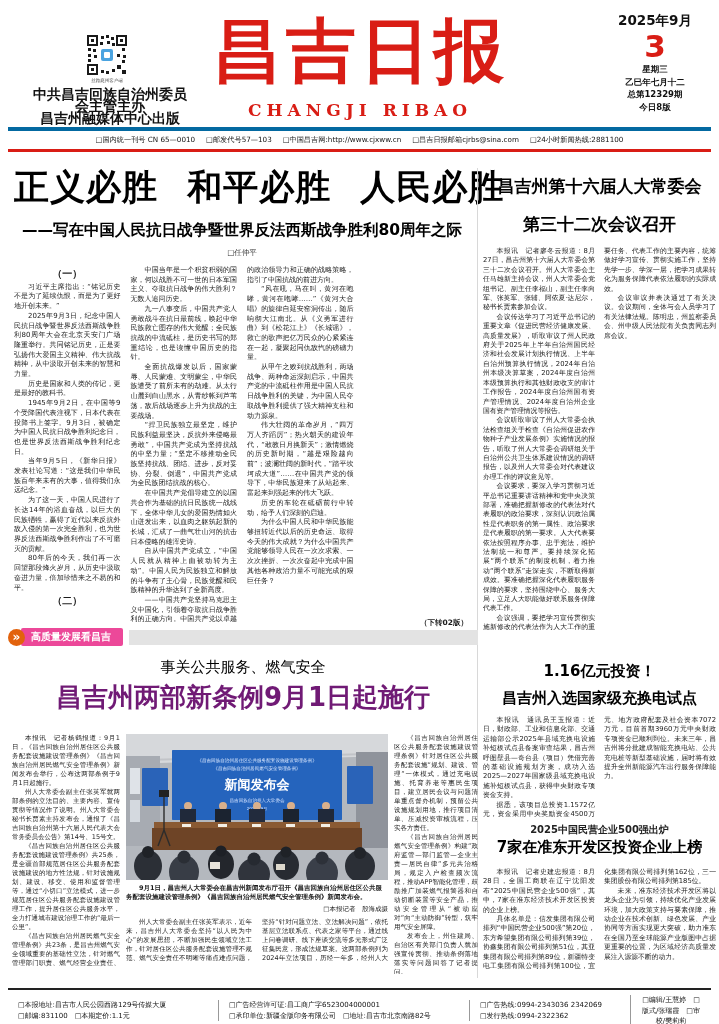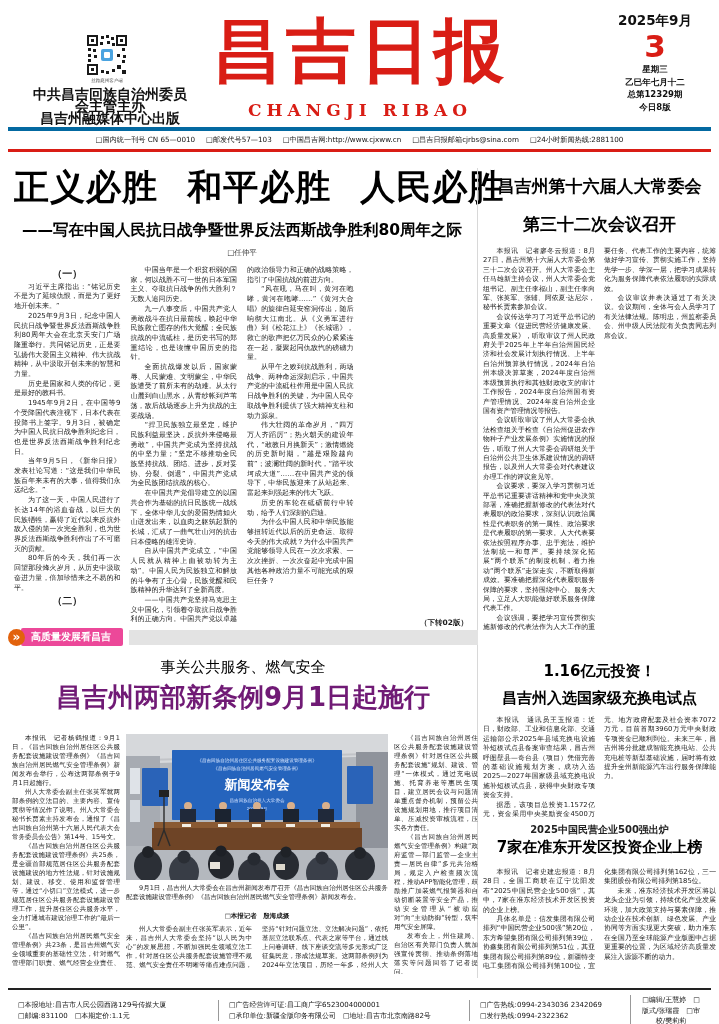--- a/index.html
+++ b/index.html
@@ -60,21 +60,21 @@
     display:flex;align-items:center;justify-content:center;line-height:17px;z-index:2;}
   .badge-pill{margin-left:-4px;background:#ec4899;color:#fff;font-size:10px;font-weight:bold;
     padding:2px 12px 2px 10px;border-radius:2px;white-space:nowrap;}
   .badge-bar{flex:1;height:15px;background:#e3e3e3;margin-left:6px;}
   .regs-kicker{position:absolute;left:0;top:30px;width:470px;text-align:center;font-size:15px;font-weight:normal;color:#000;}
   .regs-headline{position:absolute;left:0;top:52px;width:470px;text-align:center;font-size:26px;font-weight:900;color:#701a75;white-space:nowrap;}
   .regs-content{position:absolute;left:0;top:100px;width:470px;height:252px;}
   .regs-colL{position:absolute;left:4px;top:6px;width:108px;height:234px;font-size:6.5px;line-height:9px;overflow:hidden;}
   .regs-center{position:absolute;left:118px;top:6px;width:262px;}
   .photo-caption{font-size:6.5px;line-height:9px;margin-top:4px;}
-  .photo-credit{text-align:center;font-size:6.5px;font-weight:bold;margin-top:10px;}
+  .photo-credit{text-align:right;font-size:6.5px;font-weight:normal;margin-top:3px;}
   .regs-mid{column-count:2;column-gap:10px;column-fill:auto;height:50px;margin-top:4px;
     font-size:6.5px;line-height:9px;overflow:hidden;}
   .regs-colR{position:absolute;left:386px;top:6px;width:84px;height:240px;font-size:6.5px;line-height:9px;overflow:hidden;}
 
   
   .pagefooter{left:8px;top:988px;width:703px;border-top:2px solid #222;display:flex;align-items:center;padding-top:5px;}
   .f-cell{font-size:7px;line-height:10.5px;color:#111;padding:0 10px;}
   .f-cell + .f-cell{border-left:1px solid #999;}
   .f1{width:190px;} .f2{width:230px;} .f3{width:140px;}
   .f4{flex:1;text-align:center;}
@@ -308,21 +308,21 @@
           <circle cx="58" cy="123" r="6.5" fill="#2a2e35"></circle>
           <circle cx="95" cy="117" r="5.5" fill="#1d2026"></circle>
           <circle cx="128" cy="125" r="6.5" fill="#262a31"></circle>
           <circle cx="160" cy="118" r="5.5" fill="#1f2227"></circle>
           <circle cx="196" cy="124" r="6.5" fill="#2d3139"></circle>
           <circle cx="234" cy="119" r="6" fill="#212429"></circle>
           <rect x="84" y="128" width="10" height="7" fill="#e8e4da"></rect>
           <rect x="150" y="130" width="9" height="6" fill="#ddd8cc"></rect>
         </g>
       </svg>
-      <div class="photo-caption" style="text-indent:2em;">9月1日，昌吉州人大常委会在昌吉州新闻发布厅召开《昌吉回族自治州居住区公共服务配套设施建设管理条例》《昌吉回族自治州居民燃气安全管理条例》新闻发布会。</div>
+      <div class="photo-caption" style="text-indent:2em;font-weight:bold;">9月1日，昌吉州人大常委会在昌吉州新闻发布厅召开《昌吉回族自治州居住区公共服务配套设施建设管理条例》《昌吉回族自治州居民燃气安全管理条例》新闻发布会。</div>
       <div class="photo-credit">□本报记者　殷海成摄</div>
       <div class="regs-mid">
           <p>州人大常委会副主任张英军表示，近年来，昌吉州人大常委会坚持“以人民为中心”的发展思想，不断加强民生领域立法工作，针对居住区公共服务配套设施管理不规范、燃气安全责任不明晰等痛点难点问题，坚持“针对问题立法、立法解决问题”，依托基层立法联系点、代表之家等平台，通过线上问卷调研、线下座谈交流等多元形式广泛征集民意，形成法规草案。这两部条例列为2024年立法项目，历经一年多，经州人大常委会两次审议，报自治区人大常委会审查批准。</p>
         </div>
     </div>
 
     <div class="regs-colR">
         <p>《昌吉回族自治州居住区公共服务配套设施建设管理条例》针对居住区公共服务配套设施“规划、建设、管理”一体模式，通过充电设施、托育养老等惠民生项目，建立居民会议与问题清单重点督办机制，预留公共设施规划用地，推行项目清单、压减投资审核流程，压实各方责任。</p>
         <p>《昌吉回族自治州居民燃气安全管理条例》构建“政府监管—部门监管—企业主责—居民自律”多元共治格局，规定入户检查频次流程，推动APP智能化管理，鼓励推广加装燃气报警器和自动切断装置等安全产品，推动安全管理从“被动应对”向“主动防御”转型，筑牢用气安全屏障。</p>
         <p>发布会上，州住建局、自治区有关部门负责人就加强宣传贯彻、推动条例落地落实等问题回答了记者提问。</p>

